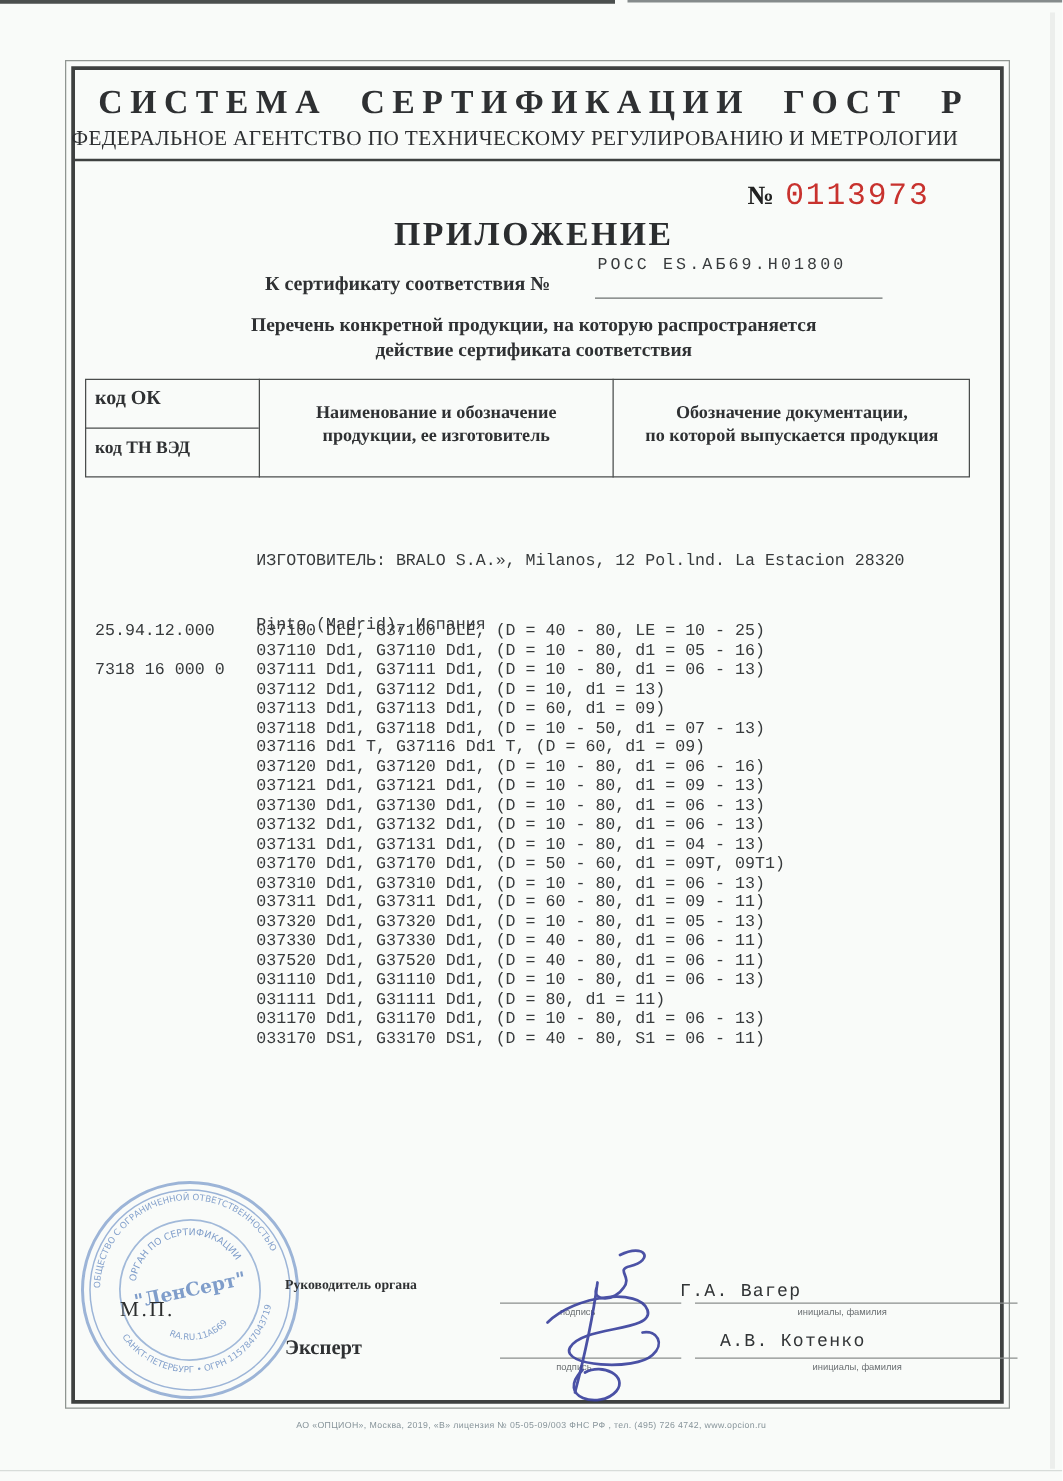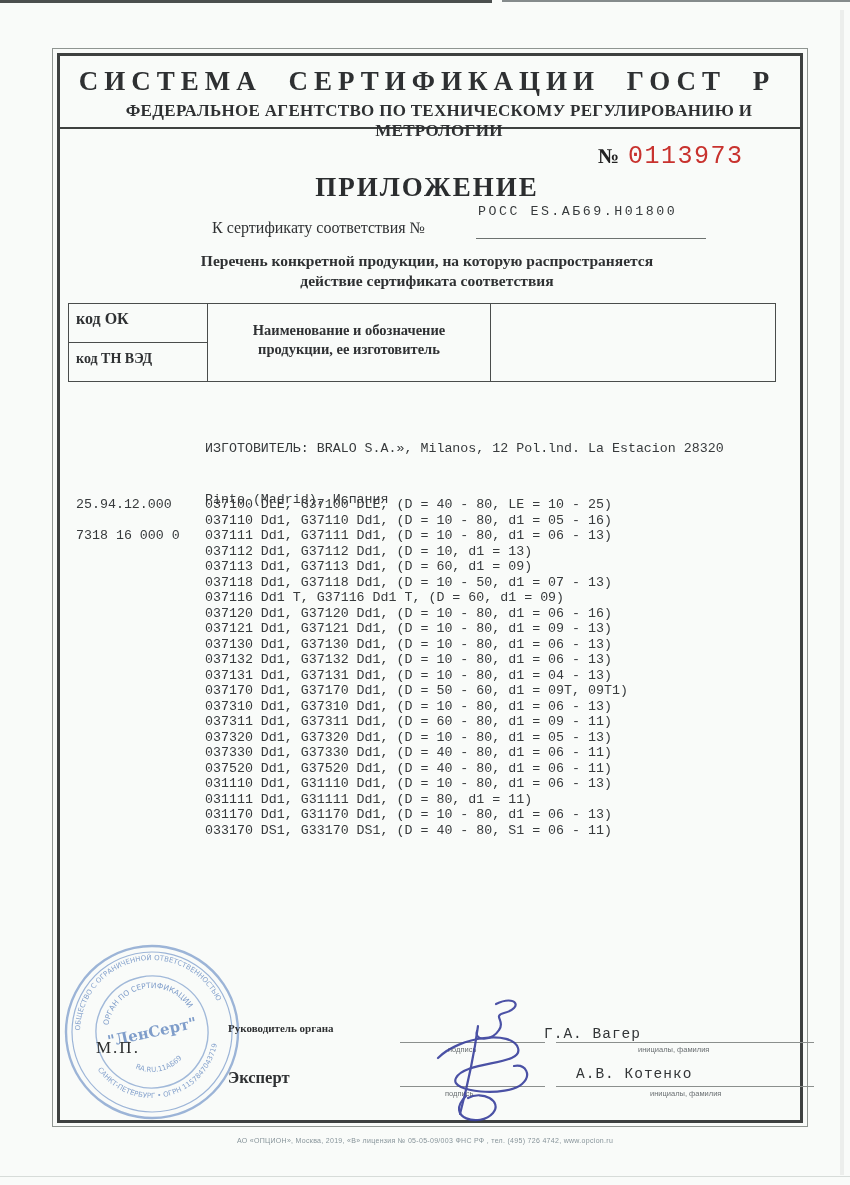--- a/index.html
+++ b/index.html
@@ -15,31 +15,31 @@
   .scan-right{left:840px;top:10px;width:4px;height:1165px;background:#eceeec;}
 
   
   .frame-outer{left:52px;top:48px;width:754px;height:1077px;border:1px solid #8f9591;}
   .frame-inner{left:57px;top:53px;width:740px;height:1064px;border:3px solid #3e4140;}
   .header-divider{left:60px;top:127px;width:740px;height:2px;background:#3e4140;}
 
   
   .sys-title{left:57px;top:66px;width:740px;text-align:center;font-weight:bold;font-size:27px;
              letter-spacing:6px;word-spacing:14px;color:#2e3032;}
-  .agency{left:57px;top:101px;width:740px;text-align:center;font-weight:bold;font-size:17px;
-          letter-spacing:0.3px;color:#2e3032;padding-left:12px;}
+  .agency{left:57px;top:101px;width:740px;font-weight:normal;font-size:17px;
+          letter-spacing:0.3px;color:#2e3032;}
   .form-number{left:598px;top:142px;display:flex;align-items:baseline;gap:9px;}
   .form-number .num-label{font-weight:bold;font-size:21px;color:#222;}
   .form-number .num-digits{font-family:"Liberation Mono", monospace;font-size:25px;
                            letter-spacing:1.5px;color:#c8322e;}
   .doc-title{left:57px;top:172px;width:740px;text-align:center;font-weight:bold;font-size:27px;
              letter-spacing:2px;color:#2b2d2f;}
   .cert-number{left:478px;top:204px;font-family:"Liberation Mono", monospace;font-size:14px;
                letter-spacing:2.5px;color:#3a3d3f;}
-  .cert-label{left:212px;top:219px;font-weight:normal;font-size:16px;}
+  .cert-label{left:212px;top:219px;font-weight:bold;font-size:16px;}
   .cert-underline{left:476px;top:238px;width:230px;border-top:1px solid #6d7270;}
   .subtitle1{left:57px;top:252px;width:740px;text-align:center;font-weight:bold;font-size:15.5px;}
   .subtitle2{left:57px;top:272px;width:740px;text-align:center;font-weight:bold;font-size:15.5px;}
 
   
   .table-box{left:68px;top:303px;width:706px;height:77px;border:1px solid #4a4d4c;}
   .vline1{left:207px;top:303px;width:1px;height:79px;background:#4a4d4c;}
   .vline2{left:490px;top:303px;width:1px;height:79px;background:#4a4d4c;}
   .hline-col1{left:68px;top:342px;width:139px;height:1px;background:#4a4d4c;}
   .code-ok-label{left:76px;top:310px;font-weight:600;font-size:16px;}
@@ -111,20 +111,24 @@
   <div class="abs table-box"></div>
   <div class="abs vline1"></div>
   <div class="abs vline2"></div>
   <div class="abs hline-col1"></div>
   <div class="abs code-ok-label">код ОК</div>
   <div class="abs code-tnved-label">код ТН ВЭД</div>
   <div class="abs col-head col-head-products">
     <div>Наименование и обозначение</div>
     <div>продукции, ее изготовитель</div>
   </div>
+  <div class="abs col-head col-head-docs">
+    <div>Обозначение документации,</div>
+    <div>по которой выпускается продукция</div>
+  </div>
 
   <div class="abs manufacturer mono">
     <div>ИЗГОТОВИТЕЛЬ: BRALO S.A.», Milanos, 12 Pol.lnd. La Estacion 28320</div>
     <div>Pinto (Madrid), Испания</div>
   </div>
   <div class="abs code-ok-val mono">25.94.12.000</div>
   <div class="abs code-tnved-val mono">7318 16 000 0</div>
   <div class="abs products mono"><div class="product-line">037100 DLE, G37100 DLE, (D = 40 - 80, LE = 10 - 25)</div><div class="product-line">037110 Dd1, G37110 Dd1, (D = 10 - 80, d1 = 05 - 16)</div><div class="product-line">037111 Dd1, G37111 Dd1, (D = 10 - 80, d1 = 06 - 13)</div><div class="product-line">037112 Dd1, G37112 Dd1, (D = 10, d1 = 13)</div><div class="product-line">037113 Dd1, G37113 Dd1, (D = 60, d1 = 09)</div><div class="product-line">037118 Dd1, G37118 Dd1, (D = 10 - 50, d1 = 07 - 13)</div><div class="product-line">037116 Dd1 T, G37116 Dd1 T, (D = 60, d1 = 09)</div><div class="product-line">037120 Dd1, G37120 Dd1, (D = 10 - 80, d1 = 06 - 16)</div><div class="product-line">037121 Dd1, G37121 Dd1, (D = 10 - 80, d1 = 09 - 13)</div><div class="product-line">037130 Dd1, G37130 Dd1, (D = 10 - 80, d1 = 06 - 13)</div><div class="product-line">037132 Dd1, G37132 Dd1, (D = 10 - 80, d1 = 06 - 13)</div><div class="product-line">037131 Dd1, G37131 Dd1, (D = 10 - 80, d1 = 04 - 13)</div><div class="product-line">037170 Dd1, G37170 Dd1, (D = 50 - 60, d1 = 09T, 09T1)</div><div class="product-line">037310 Dd1, G37310 Dd1, (D = 10 - 80, d1 = 06 - 13)</div><div class="product-line">037311 Dd1, G37311 Dd1, (D = 60 - 80, d1 = 09 - 11)</div><div class="product-line">037320 Dd1, G37320 Dd1, (D = 10 - 80, d1 = 05 - 13)</div><div class="product-line">037330 Dd1, G37330 Dd1, (D = 40 - 80, d1 = 06 - 11)</div><div class="product-line">037520 Dd1, G37520 Dd1, (D = 40 - 80, d1 = 06 - 11)</div><div class="product-line">031110 Dd1, G31110 Dd1, (D = 10 - 80, d1 = 06 - 13)</div><div class="product-line">031111 Dd1, G31111 Dd1, (D = 80, d1 = 11)</div><div class="product-line">031170 Dd1, G31170 Dd1, (D = 10 - 80, d1 = 06 - 13)</div><div class="product-line">033170 DS1, G33170 DS1, (D = 40 - 80, S1 = 06 - 11)</div></div>
 
   <div class="abs stamp-wrap">

